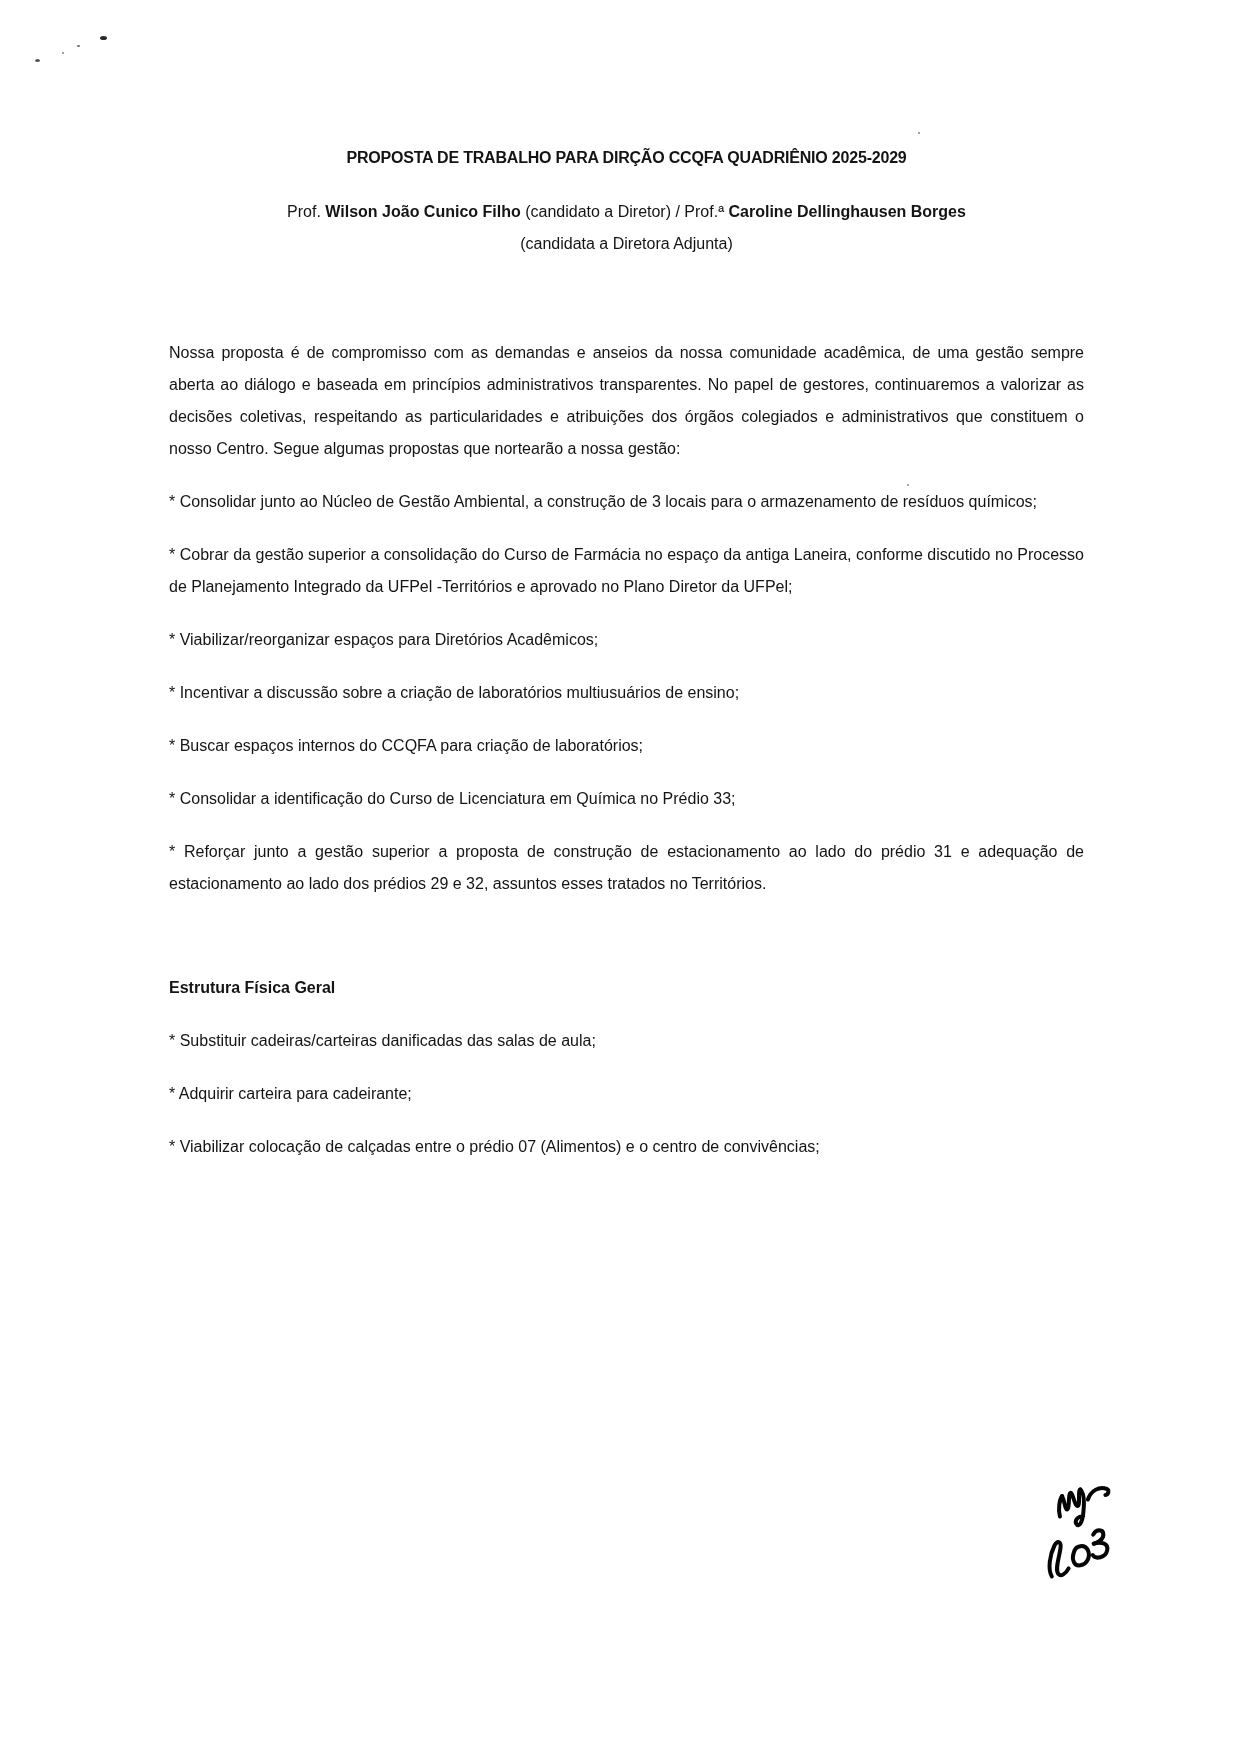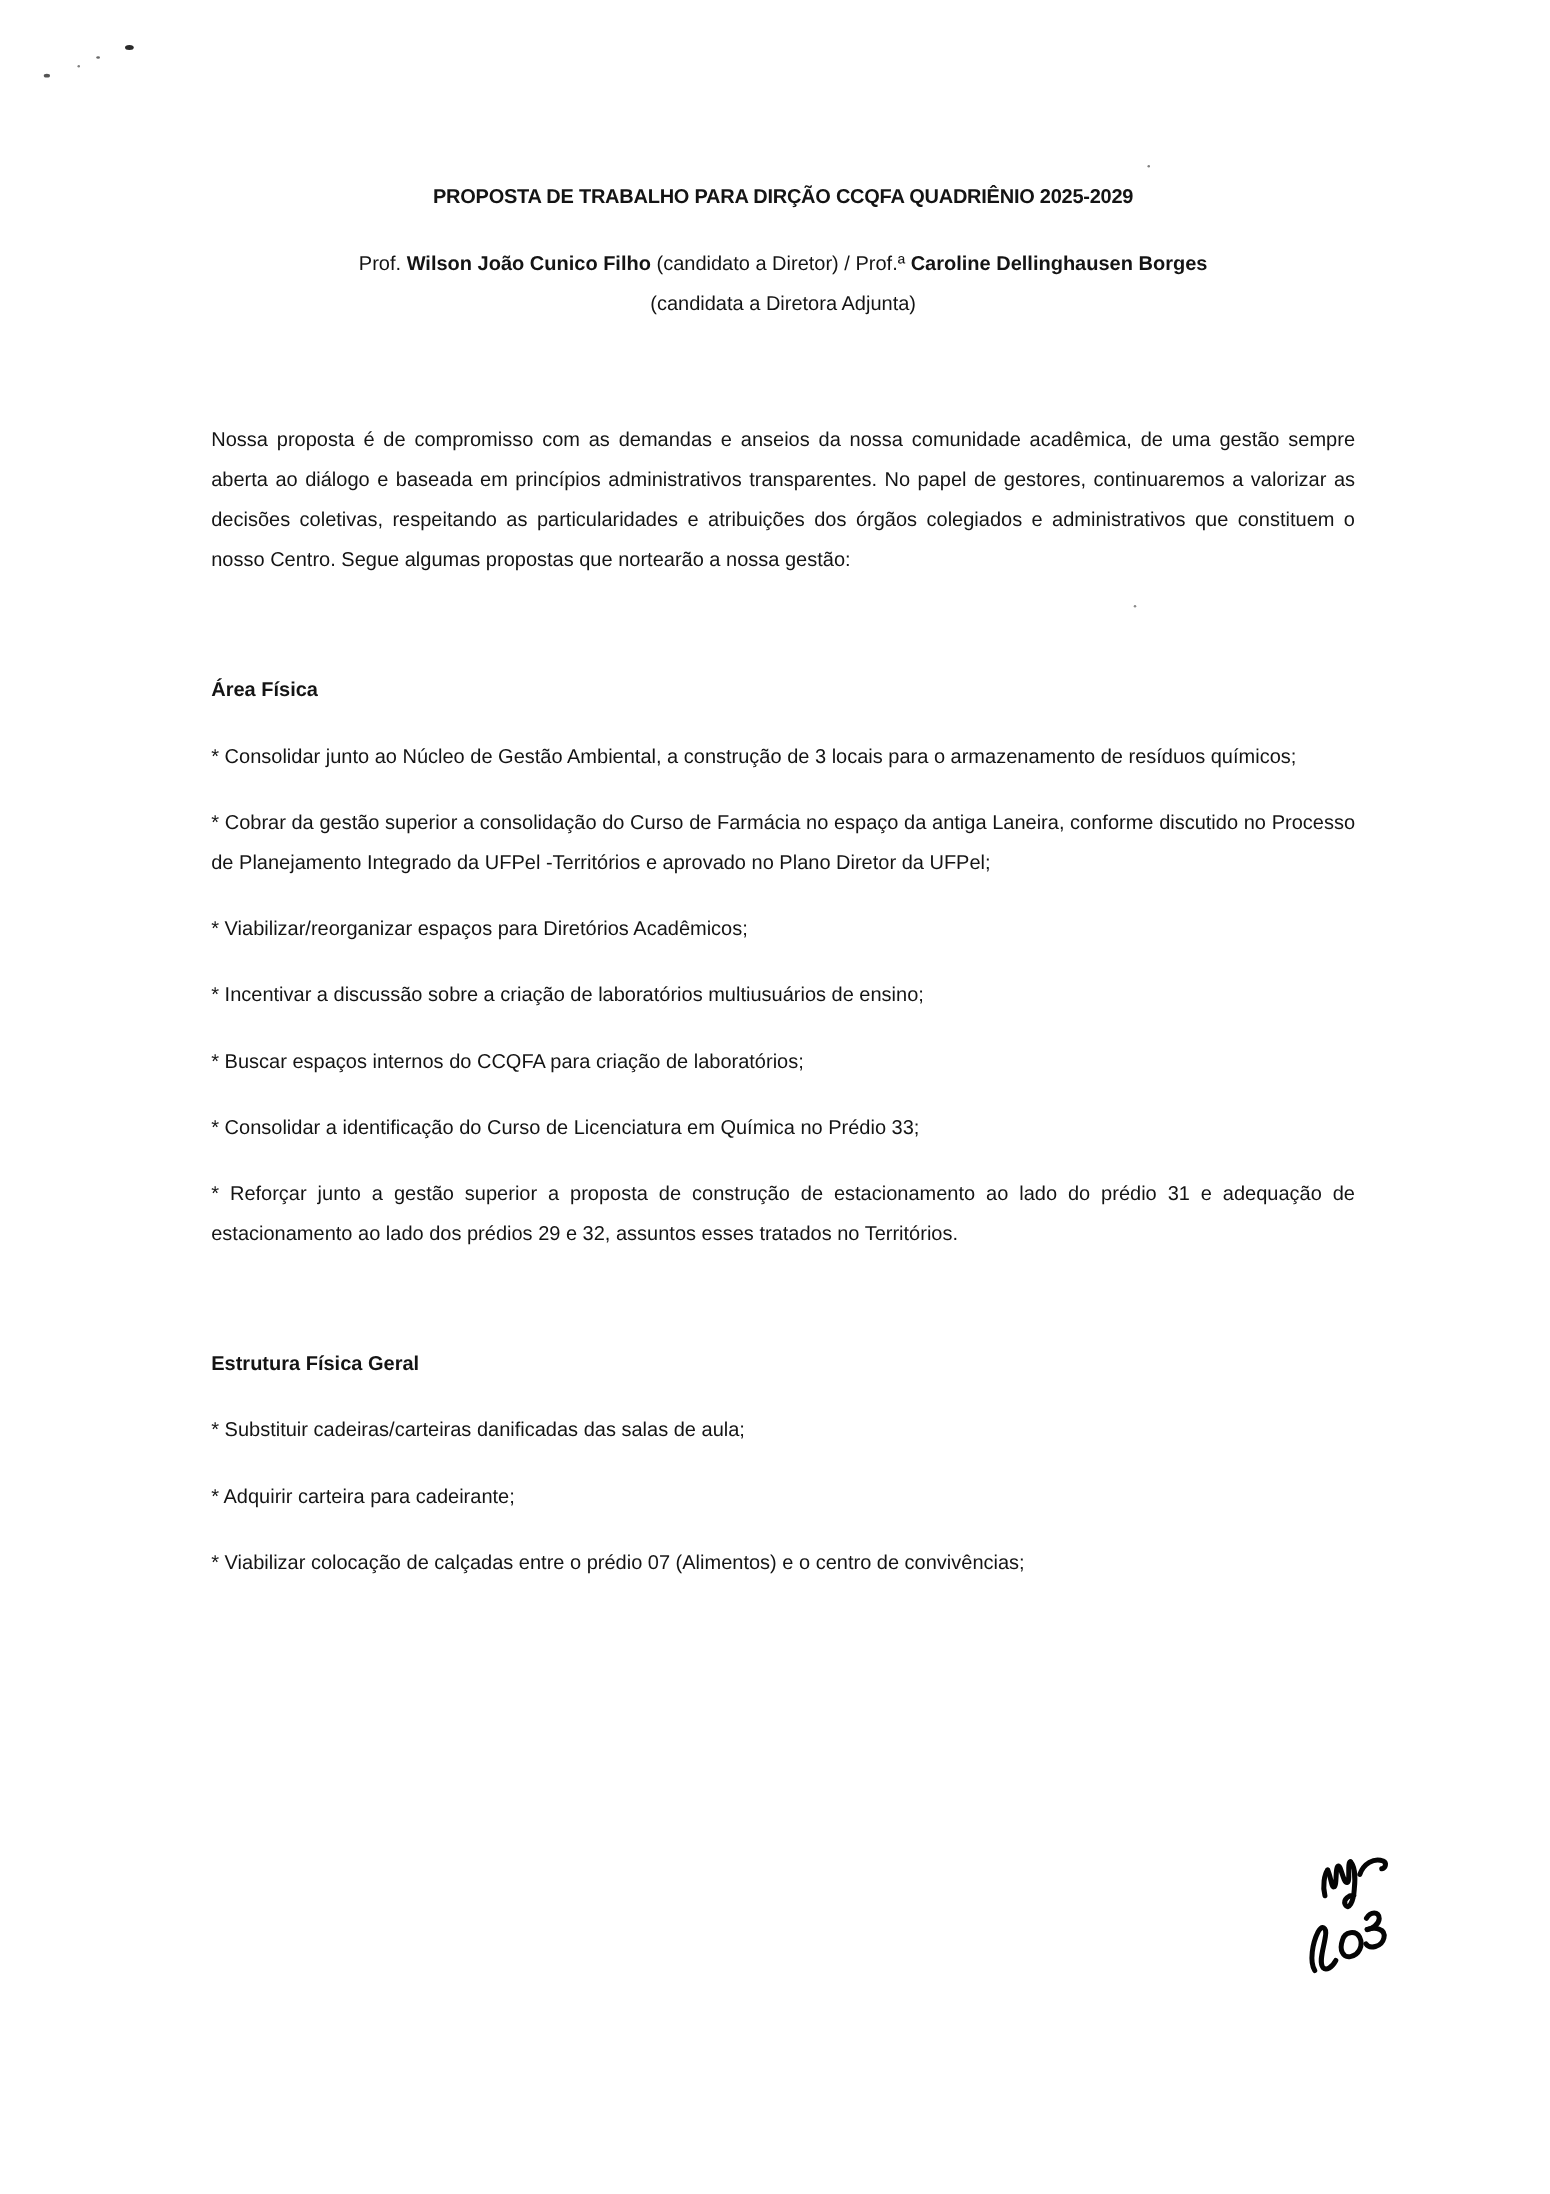--- a/index.html
+++ b/index.html
@@ -72,21 +72,20 @@
 
     <div class="title">PROPOSTA DE TRABALHO PARA DIRÇÃO CCQFA QUADRIÊNIO 2025-2029</div>
 
     <div class="author">
       <span>Prof. </span><b>Wilson João Cunico Filho</b><span> (candidato a Diretor) / Prof.ª </span><b>Caroline Dellinghausen Borges</b>
       <span class="block">(candidata a Diretora Adjunta)</span>
     </div>
 
     <div class="para">Nossa proposta é de compromisso com as demandas e anseios da nossa comunidade acadêmica, de uma gestão sempre aberta ao diálogo e baseada em princípios administrativos transparentes. No papel de gestores, continuaremos a valorizar as decisões coletivas, respeitando as particularidades e atribuições dos órgãos colegiados e administrativos que constituem o nosso Centro. Segue algumas propostas que nortearão a nossa gestão:</div>
 
-    <div class="heading">Área Física</div>
 
     <div class="para">* Consolidar junto ao Núcleo de Gestão Ambiental, a construção de 3 locais para o armazenamento de resíduos químicos;</div>
     <div class="para">* Cobrar da gestão superior a consolidação do Curso de Farmácia no espaço da antiga Laneira, conforme discutido no Processo de Planejamento Integrado da UFPel -Territórios e aprovado no Plano Diretor da UFPel;</div>
     <div class="para">* Viabilizar/reorganizar espaços para Diretórios Acadêmicos;</div>
     <div class="para">* Incentivar a discussão sobre a criação de laboratórios multiusuários de ensino;</div>
     <div class="para">* Buscar espaços internos do CCQFA para criação de laboratórios;</div>
     <div class="para">* Consolidar a identificação do Curso de Licenciatura em Química no Prédio 33;</div>
     <div class="para">* Reforçar junto a gestão superior a proposta de construção de estacionamento ao lado do prédio 31 e adequação de estacionamento ao lado dos prédios 29 e 32, assuntos esses tratados no Territórios.</div>
 
     <div class="heading">Estrutura Física Geral</div>

